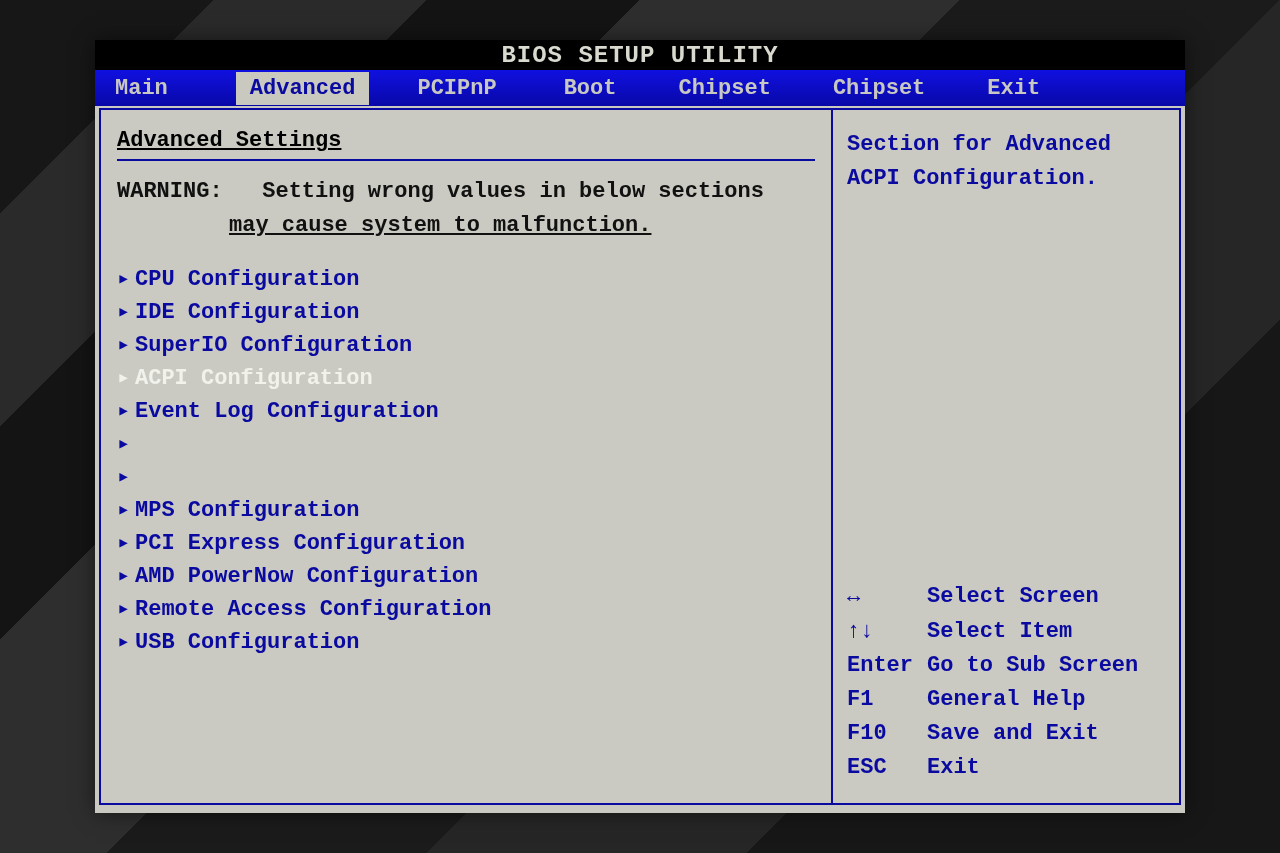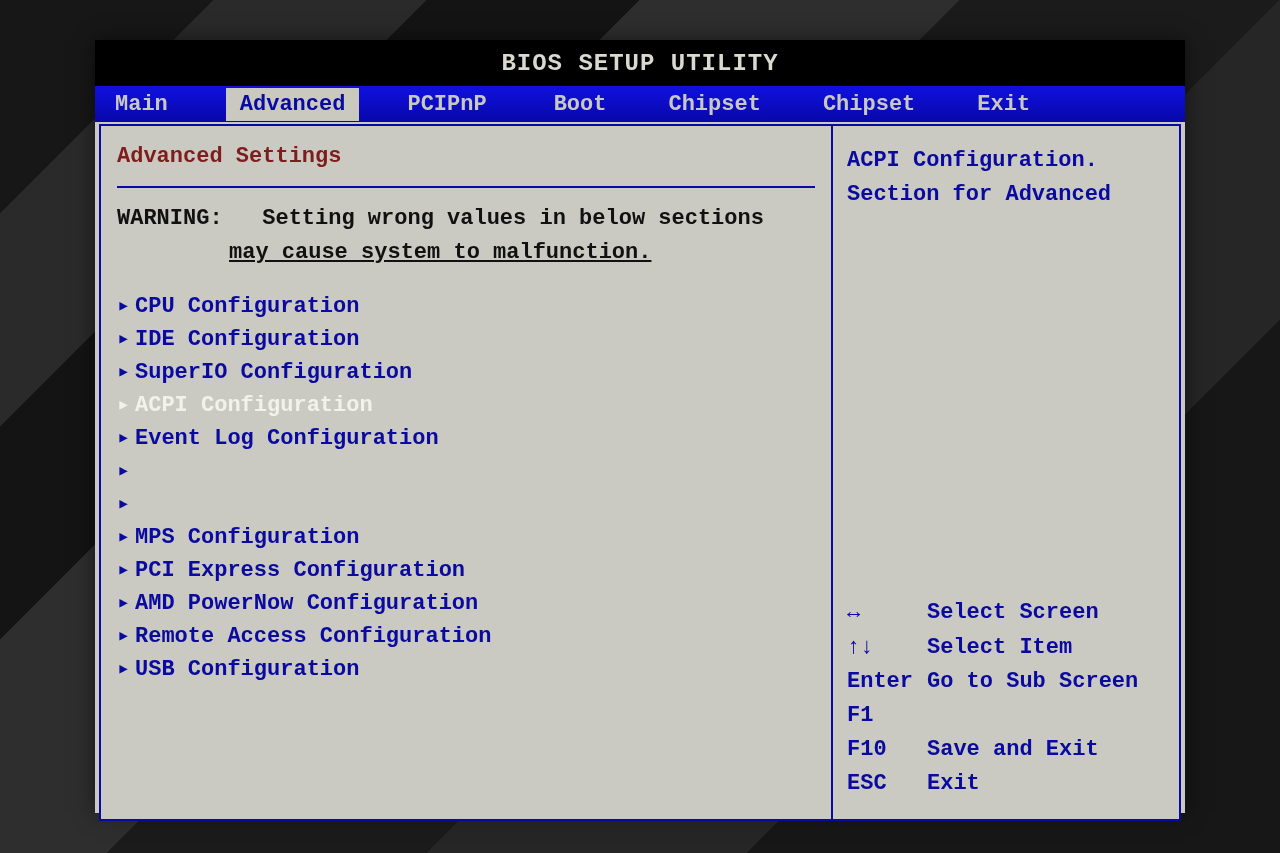--- a/index.html
+++ b/index.html
@@ -34,21 +34,21 @@
     left: 95px;
     top: 40px;
     width: 1090px;
     height: 773px;
     background: #c9c9c1;
     box-shadow: 0 0 20px rgba(0,0,0,0.5);
   }
 
   .title-row {
     background: #000;
-    height: 46px;
+    height: 30px;
     display: flex;
     align-items: center;
     justify-content: center;
   }
   .title-label {
     color: #d9d9d0;
     font-size: 24px;
     letter-spacing: 1px;
   }
 
@@ -64,20 +64,21 @@
   .tab {
     color: #c8c8c2;
     font-size: 22px;
     padding: 4px 14px;
     margin-right: 4px;
     cursor: pointer;
   }
   .tab.active {
     background: #c9c9c0;
     color: #0a0aa0;
+    margin-left: 10px;
   }
 
   .body-area {
     position: relative;
     height: calc(100% - 34px - 42px);
     box-sizing: border-box;
     display: flex;
     border: 2px solid #0a0aa0;
     margin: 2px 4px 4px 4px;
     background: #cacac2;
@@ -95,23 +96,24 @@
     padding: 18px 14px;
     box-sizing: border-box;
     color: #0a0aa0;
     font-size: 22px;
     border-left: 2px solid #0a0aa0;
     display: flex;
     flex-direction: column;
   }
 
   .section-title {
-    color: #7f1d1d;
-    font-size: 22px;
-    margin-bottom: 17px;
+    color: #000000;
+    font-size: 22px;
+    margin-bottom: 6px;
+    text-decoration: underline;
   }
   .title-underline {
     border-bottom: 2px solid #0a0aa0;
     margin-bottom: 14px;
   }
 
   .warning {
     color: #111;
     font-size: 22px;
     line-height: 1.55;
@@ -239,41 +241,42 @@
           </div>
           <div class="menu-item">
             <span class="arrow">▸</span>
             <span>USB Configuration</span>
           </div>
         </div>
     </div>
 
     <div class="right-pane">
       <div class="help-text">
+        <div>Section for Advanced</div>
         <div>ACPI Configuration.</div>
-        <div>Section for Advanced</div>
       </div>
 
       <div class="spacer"></div>
 
       <div class="key-hints" id="key-hints">
           <div class="key-row">
             <div class="key-k">↔</div>
             <div class="key-d">Select Screen</div>
           </div>
           <div class="key-row">
             <div class="key-k">↑↓</div>
             <div class="key-d">Select Item</div>
           </div>
           <div class="key-row">
             <div class="key-k">Enter</div>
             <div class="key-d">Go to Sub Screen</div>
           </div>
           <div class="key-row">
             <div class="key-k">F1</div>
+            <div class="key-d">General Help</div>
           </div>
           <div class="key-row">
             <div class="key-k">F10</div>
             <div class="key-d">Save and Exit</div>
           </div>
           <div class="key-row">
             <div class="key-k">ESC</div>
             <div class="key-d">Exit</div>
           </div>
         </div>

